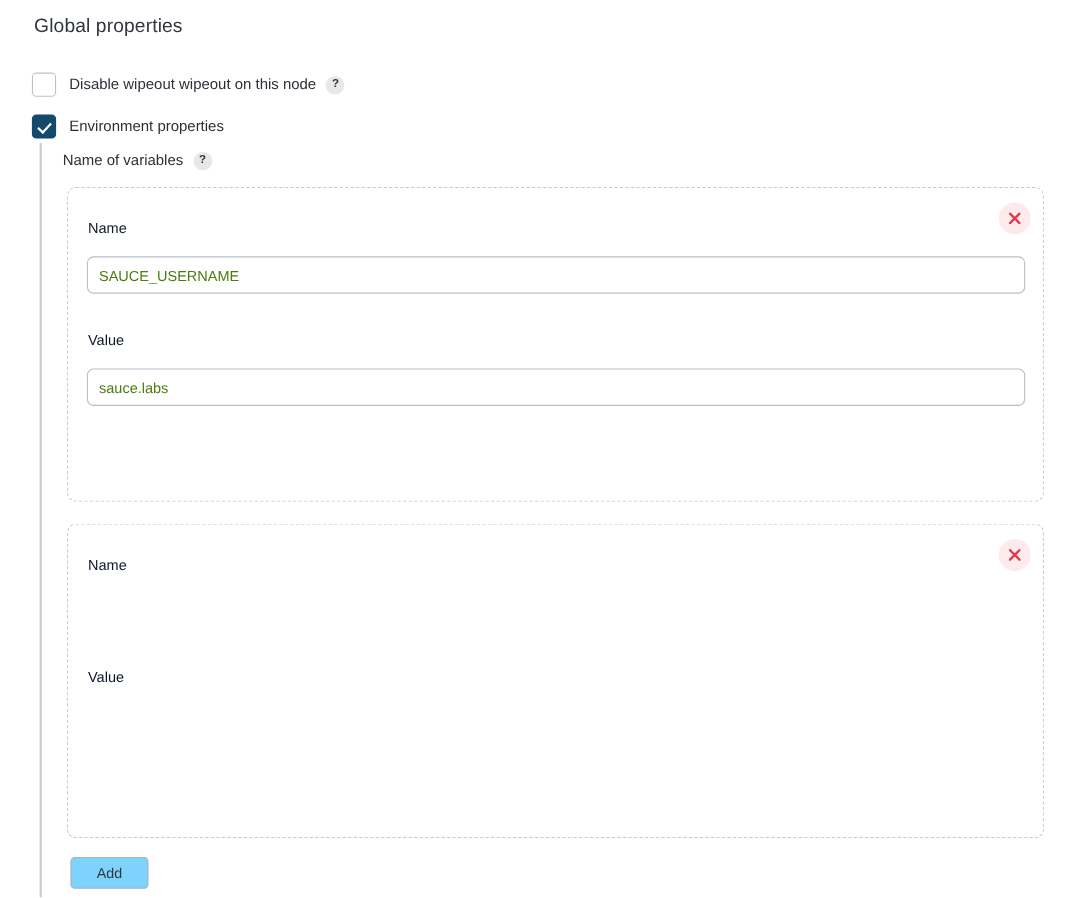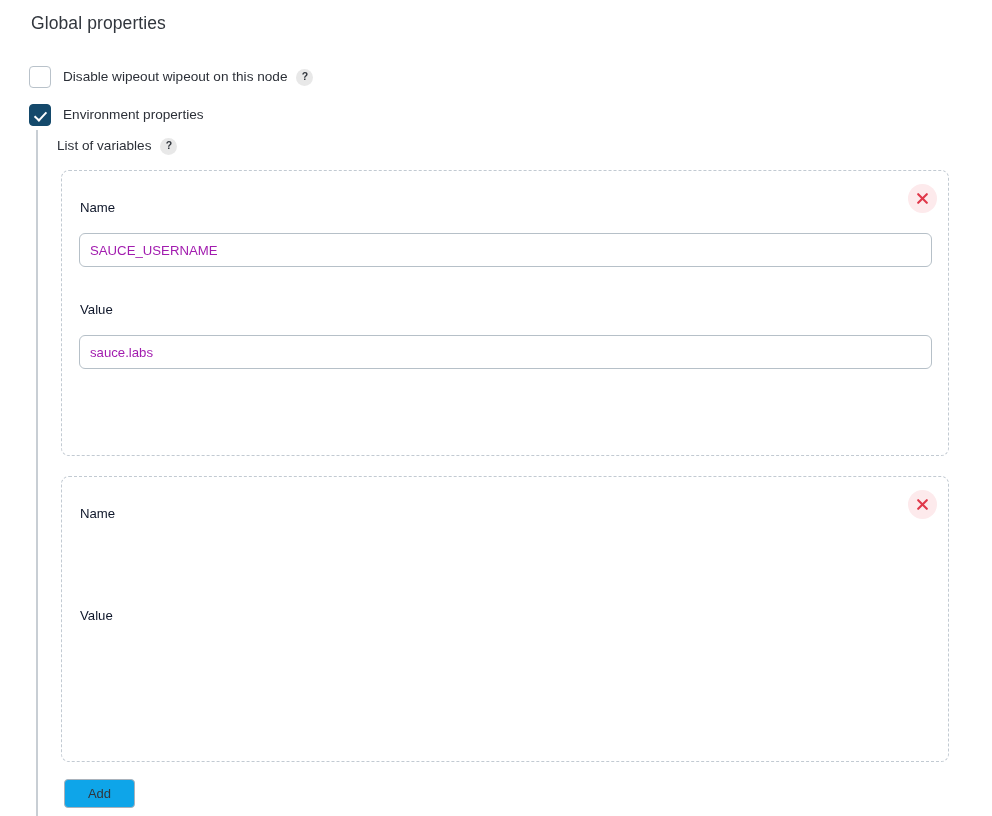--- a/index.html
+++ b/index.html
@@ -148,21 +148,21 @@
   .text-input {
     position: absolute;
     left: 17px;
     width: 853px;
     height: 34px;
     border: 1.4px solid #b6c0c8;
     border-radius: 6px;
     background: #ffffff;
     font-family: "Liberation Sans", sans-serif;
     font-size: 13.2px;
-    color: #a21caf;
+    color: #4d7c0f;
     padding: 0 10px;
     outline: none;
   }
   .ti-name  { top: 62px; }
   .ti-value { top: 164px; }
 
   .delete-btn {
     position: absolute;
     right: 11px;
     top: 13px;
@@ -181,21 +181,21 @@
 
   
   .add-btn {
     position: absolute;
     left: 64px;
     top: 779px;
     width: 71px;
     height: 29px;
     border: 1.4px solid #a9b2bb;
     border-radius: 4px;
-    background: #0ea5e9;
+    background: #7dd3fc;
     font-family: "Liberation Sans", sans-serif;
     font-size: 13px;
     color: #31363d;
     cursor: pointer;
     padding: 0;
   }
 </style>
 </head>
 <body>
 
@@ -210,21 +210,21 @@
   </div>
 
   <div class="cb-row" id="row-envvars">
     <span class="cb-box checked"></span>
     <span class="cb-label">Environment properties</span>
   </div>
 
   <div class="indent-line"></div>
 
   <div class="sub-label-row">
-    <span class="sub-label">List of variables</span>
+    <span class="sub-label">Name of variables</span>
     <span class="help-badge">?</span>
   </div>
 
   <div class="var-card" id="var-card-0">
     <button class="delete-btn">
       <svg width="11" height="11" viewBox="0 0 11 11">
         <path d="M1.2 1.2 L9.8 9.8 M9.8 1.2 L1.2 9.8" stroke="#e0384a" stroke-width="2.1" stroke-linecap="round"></path>
       </svg>
     </button>
     <div class="field-label fl-name">Name</div>

